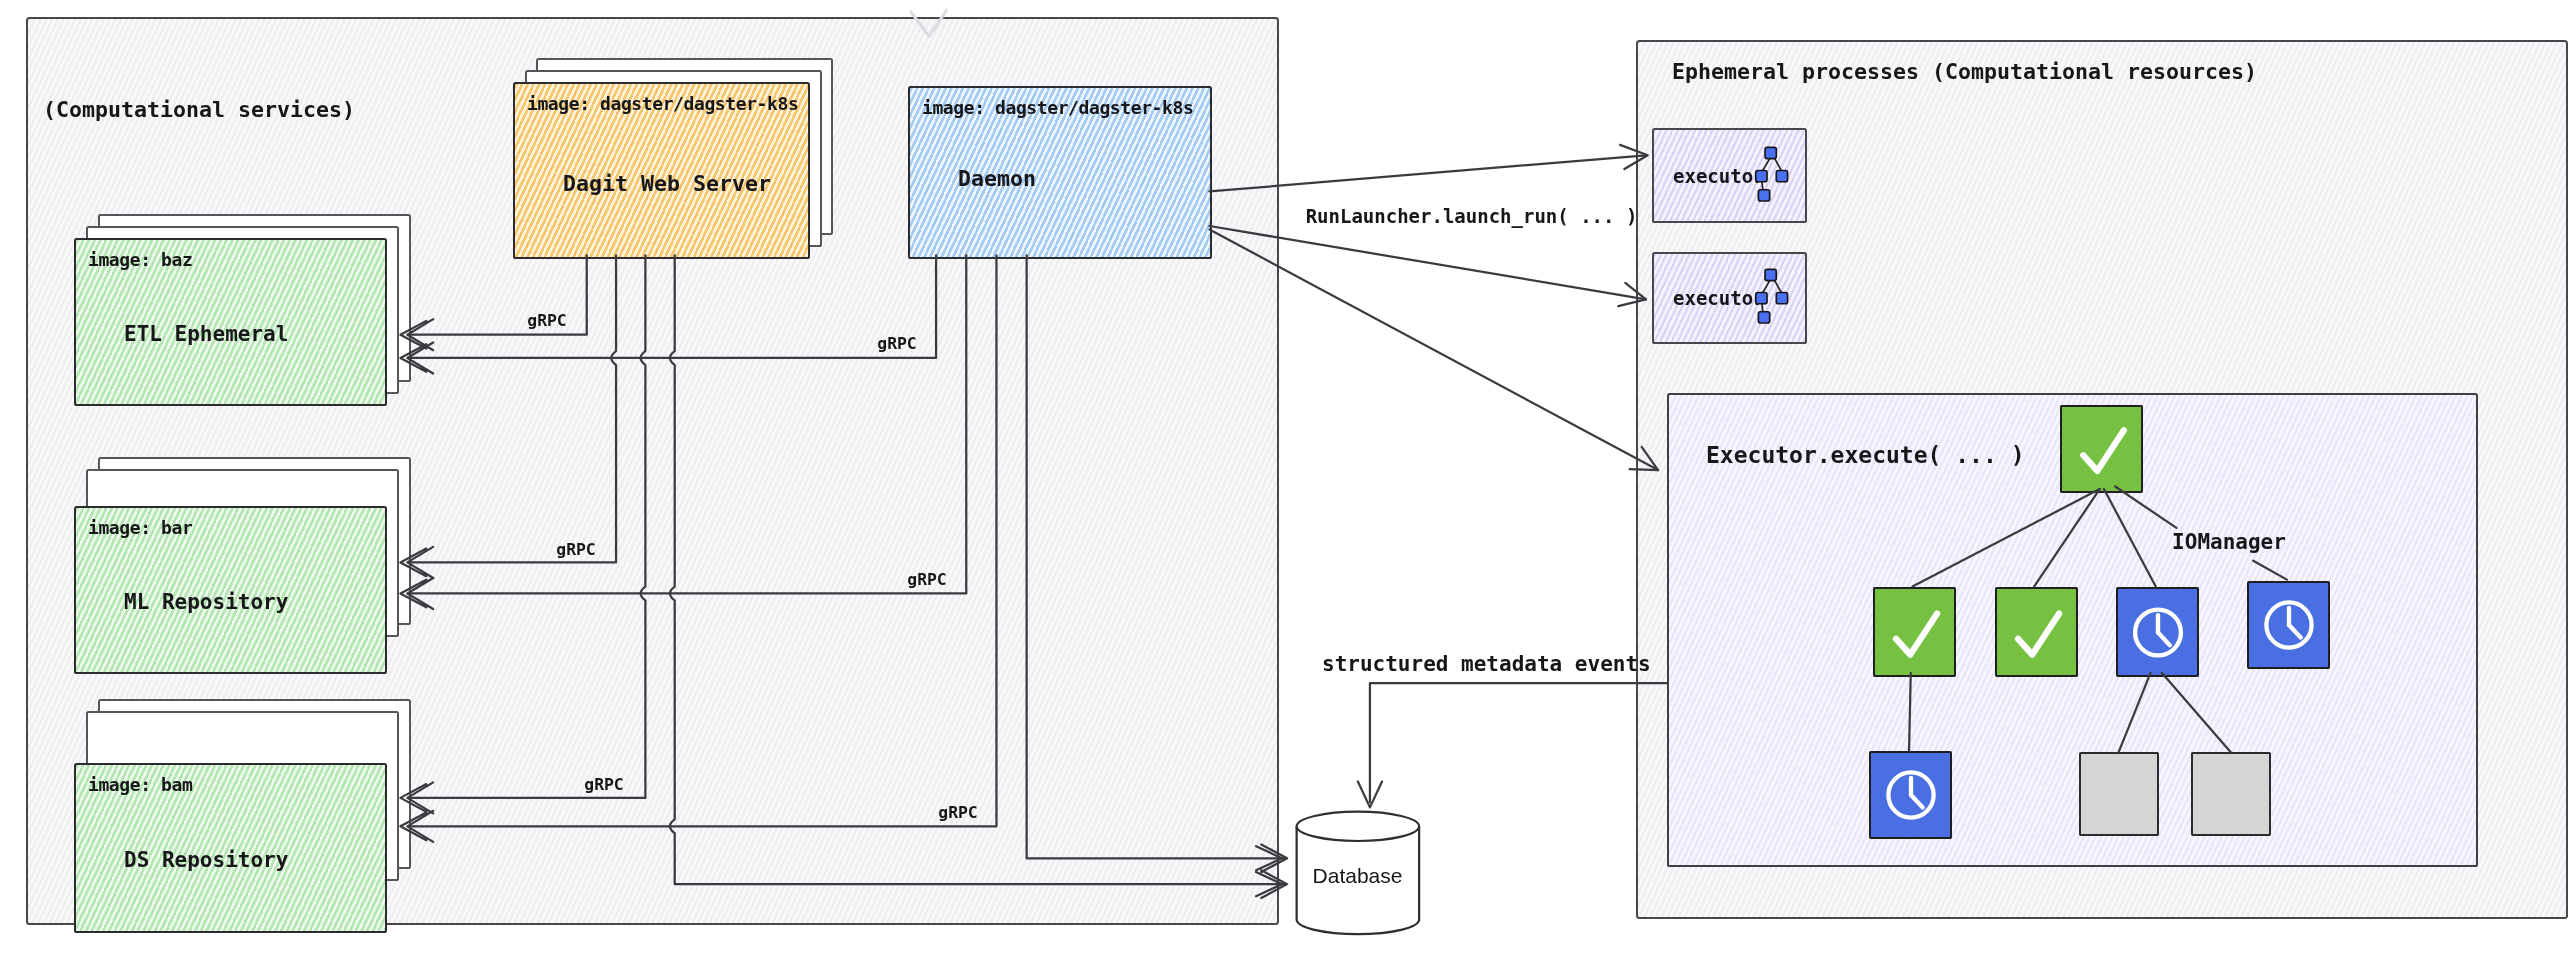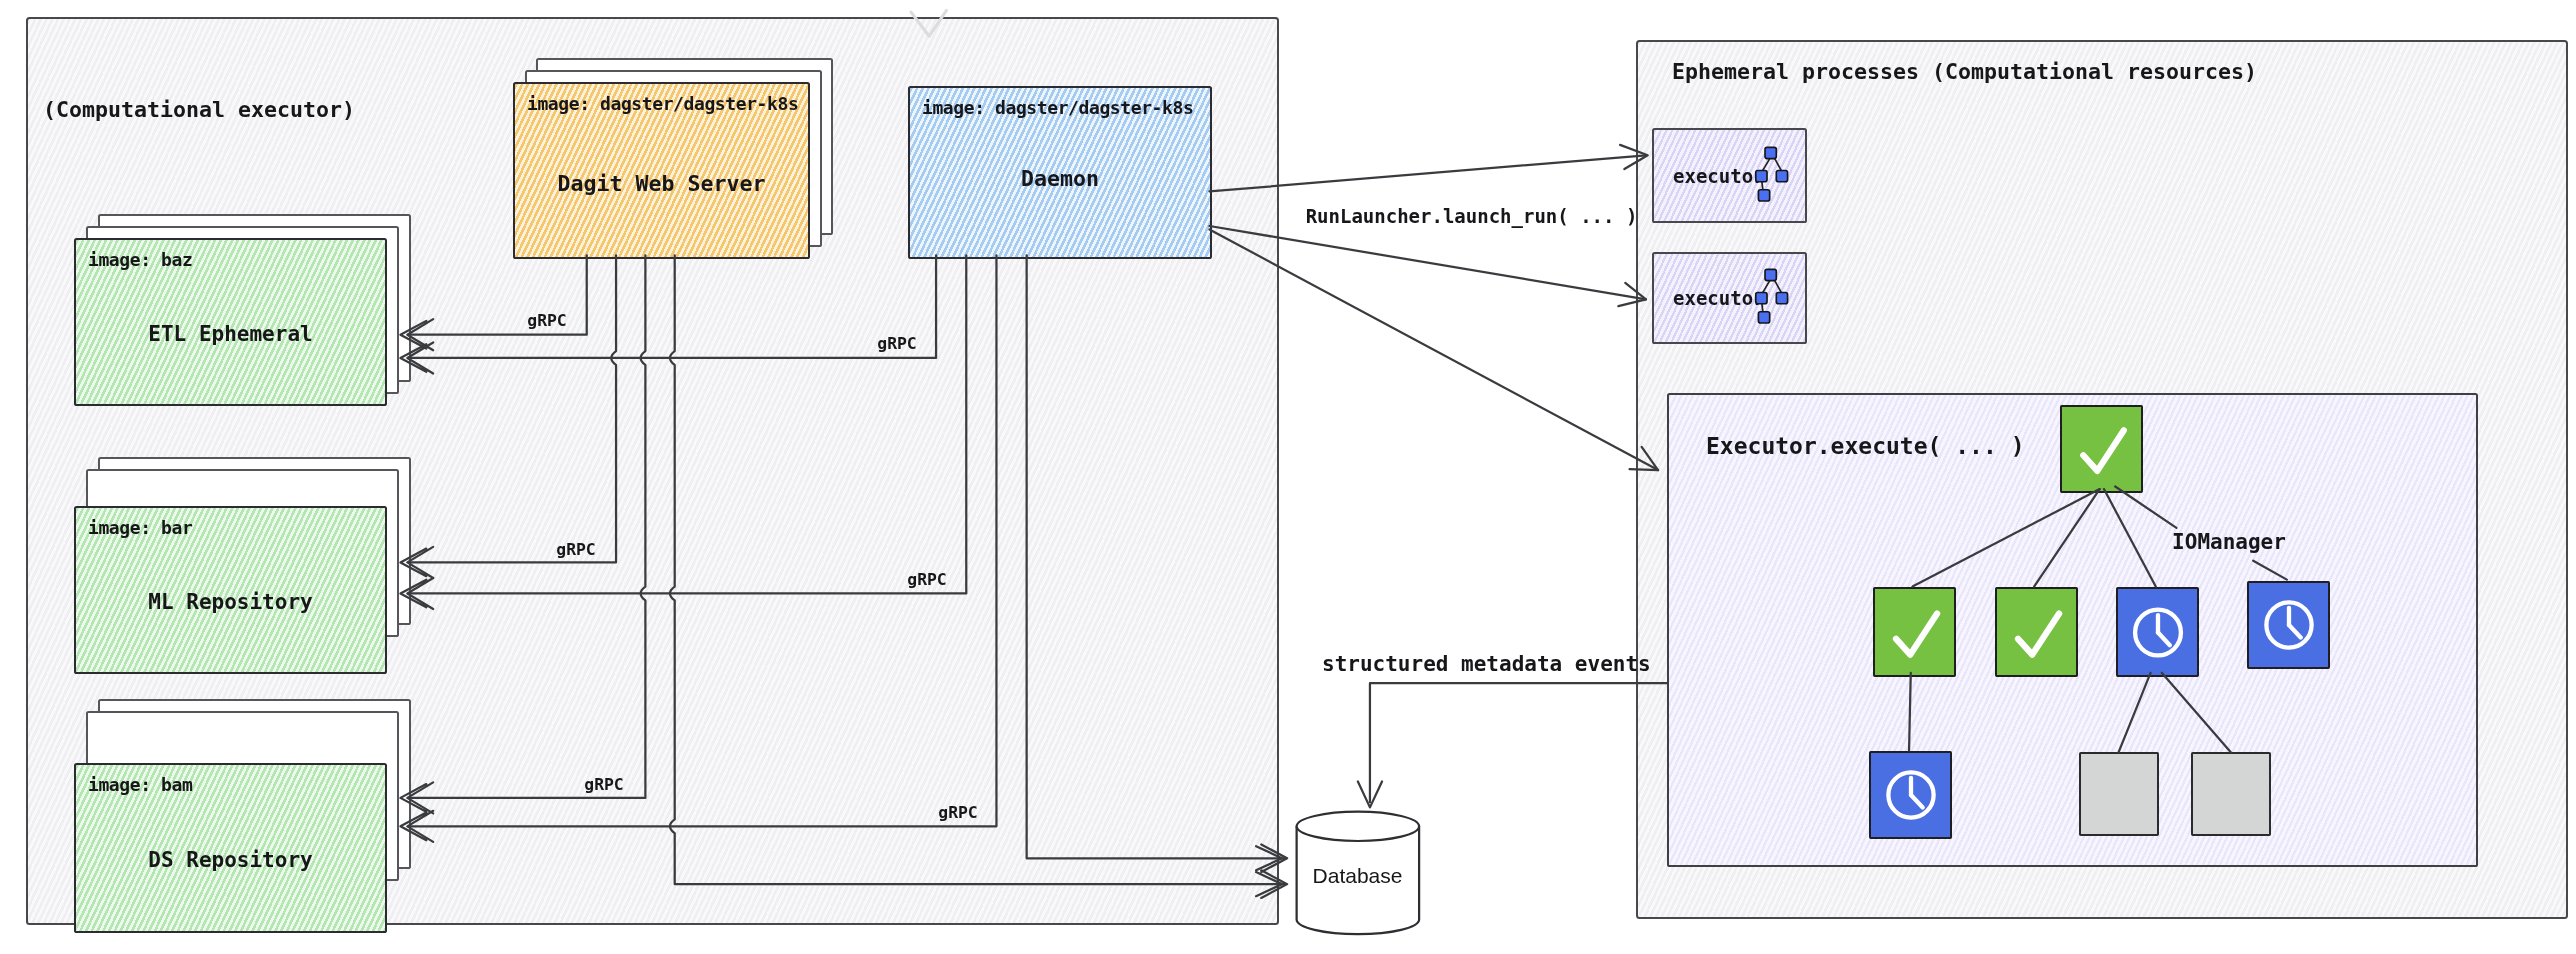--- a/index.html
+++ b/index.html
@@ -12,21 +12,21 @@
   .hatch-blue{background:repeating-linear-gradient(115deg,#a6cbf2 0 2.6px,#edf5fd 2.6px 5.2px);}
   .hatch-green{background:repeating-linear-gradient(115deg,#b4e6b1 0 2.6px,#eef9ed 2.6px 5.2px);text-decoration:underline;}
   .hatch-lav{background:repeating-linear-gradient(115deg,#d9d3f6 0 2.2px,#f4f2fd 2.2px 5.2px);}
   .hatch-lav-light{background:repeating-linear-gradient(115deg,#e9e5fa 0 2.2px,#f7f5fe 2.2px 5.2px);}
   
   .panel{border:2.2px solid #47474c;border-radius:3.5px;}
   .panel-title{font-size:21.6px;font-weight:600;line-height:1.4;white-space:pre;}
   .box{border:2.6px solid #2c2c30;border-radius:2.6px;}
   .page{background:#ffffff;border:2.2px solid #55555a;border-radius:2.6px;}
   .img-label{position:absolute;top:8.6px;left:12px;font-size:18px;font-weight:600;letter-spacing:-0.4px;white-space:nowrap;}
-  .box-name{position:absolute;top:50%;left:0;width:100%;text-align:center;font-size:21.6px;font-weight:600;white-space:nowrap;}
+  .box-name{position:absolute;top:50%;left:0;width:100%;font-size:21.6px;font-weight:600;white-space:nowrap;padding-left:48px;}
   .grpc{position:absolute;transform:translate(-50%,-50%);font-size:16.4px;font-weight:700;}
   .conn-label{font-size:19px;font-weight:600;white-space:nowrap;}
   .meta-label{font-size:21px;font-weight:700;white-space:nowrap;}
   
   .exec-box{border:2.2px solid #47474c;border-radius:2.6px;}
   .exec-label{position:absolute;left:19px;top:50%;transform:translateY(-50%);font-size:19px;font-weight:600;}
   .exec-icon{position:absolute;right:14px;top:50%;transform:translateY(-50%);}
   
   .execute-box{border:2.2px solid #3f3f44;border-radius:2.6px;}
   .execute-label{position:absolute;font-size:23px;font-weight:700;white-space:nowrap;}
@@ -36,21 +36,21 @@
   .node-blue{background:#4a6fe3;}
   .node-gray{background:#d4d6d6;border-color:#2b2b2e;}
   .db-label{font-size:21px;font-family:"Liberation Sans","DejaVu Sans",sans-serif;text-align:center;}
   svg.overlay{position:absolute;left:0;top:0;pointer-events:none;}
 </style>
 </head>
 <body>
 
 <div class="abs panel hatch-gray" style="left:26px;top:17px;width:1249px;height:904px;"></div>
 <div class="abs panel-title" style="left:43px;top:35px;">
-  <div>(Computational executor)</div>
+  <div>(Computational services)</div>
 </div>
 
 <div class="abs page" style="left:536px;top:58px;width:293px;height:173px;"></div>
 <div class="abs page" style="left:525px;top:70px;width:293px;height:173px;"></div>
 <div class="abs box hatch-orange" style="left:513px;top:82px;width:293px;height:173px;">
   <div class="img-label">image: dagster/dagster-k8s</div>
   <div class="box-name">Dagit Web Server</div>
 </div>
 
 <div class="abs box hatch-blue" style="left:908px;top:86px;width:300px;height:169px;">
@@ -112,21 +112,21 @@
       <line x1="16" y1="52" x2="18" y2="68" stroke="#222" stroke-width="2.5"></line>
       <rect x="21" y="2" width="17" height="17" rx="3" fill="#4a6ff0" stroke="#17171a" stroke-width="2.5"></rect>
       <rect x="7" y="37" width="17" height="17" rx="3" fill="#4a6ff0" stroke="#17171a" stroke-width="2.5"></rect>
       <rect x="38" y="37" width="17" height="17" rx="3" fill="#4a6ff0" stroke="#17171a" stroke-width="2.5"></rect>
       <rect x="11" y="66" width="17" height="17" rx="3" fill="#4a6ff0" stroke="#17171a" stroke-width="2.5"></rect>
     </svg>
   </span>
 </div>
 
 <div class="abs execute-box hatch-lav-light" style="left:1667px;top:393px;width:807px;height:470px;"></div>
-<div class="execute-label abs" style="left:1706px;top:433px;">Executor.execute( ... )</div>
+<div class="execute-label abs" style="left:1706px;top:442px;">Executor.execute( ... )</div>
 <div class="io-label abs" style="left:2160px;top:530px;width:138px;">IOManager</div>
 
 <div class="node node-green" style="left:2060px;top:405px;width:79px;height:84px;">
   <svg width="74" height="78" viewBox="0 0 92 100">
       <polyline points="22,58 40,78 74,26" fill="none" stroke="#fff" stroke-width="8" stroke-linecap="round" stroke-linejoin="round"></polyline>
     </svg>
 </div>
 <div class="node node-green" style="left:1873px;top:587px;width:79px;height:86px;">
   <svg width="74" height="79" viewBox="0 0 92 100">
       <polyline points="22,58 40,78 74,26" fill="none" stroke="#fff" stroke-width="8" stroke-linecap="round" stroke-linejoin="round"></polyline>

